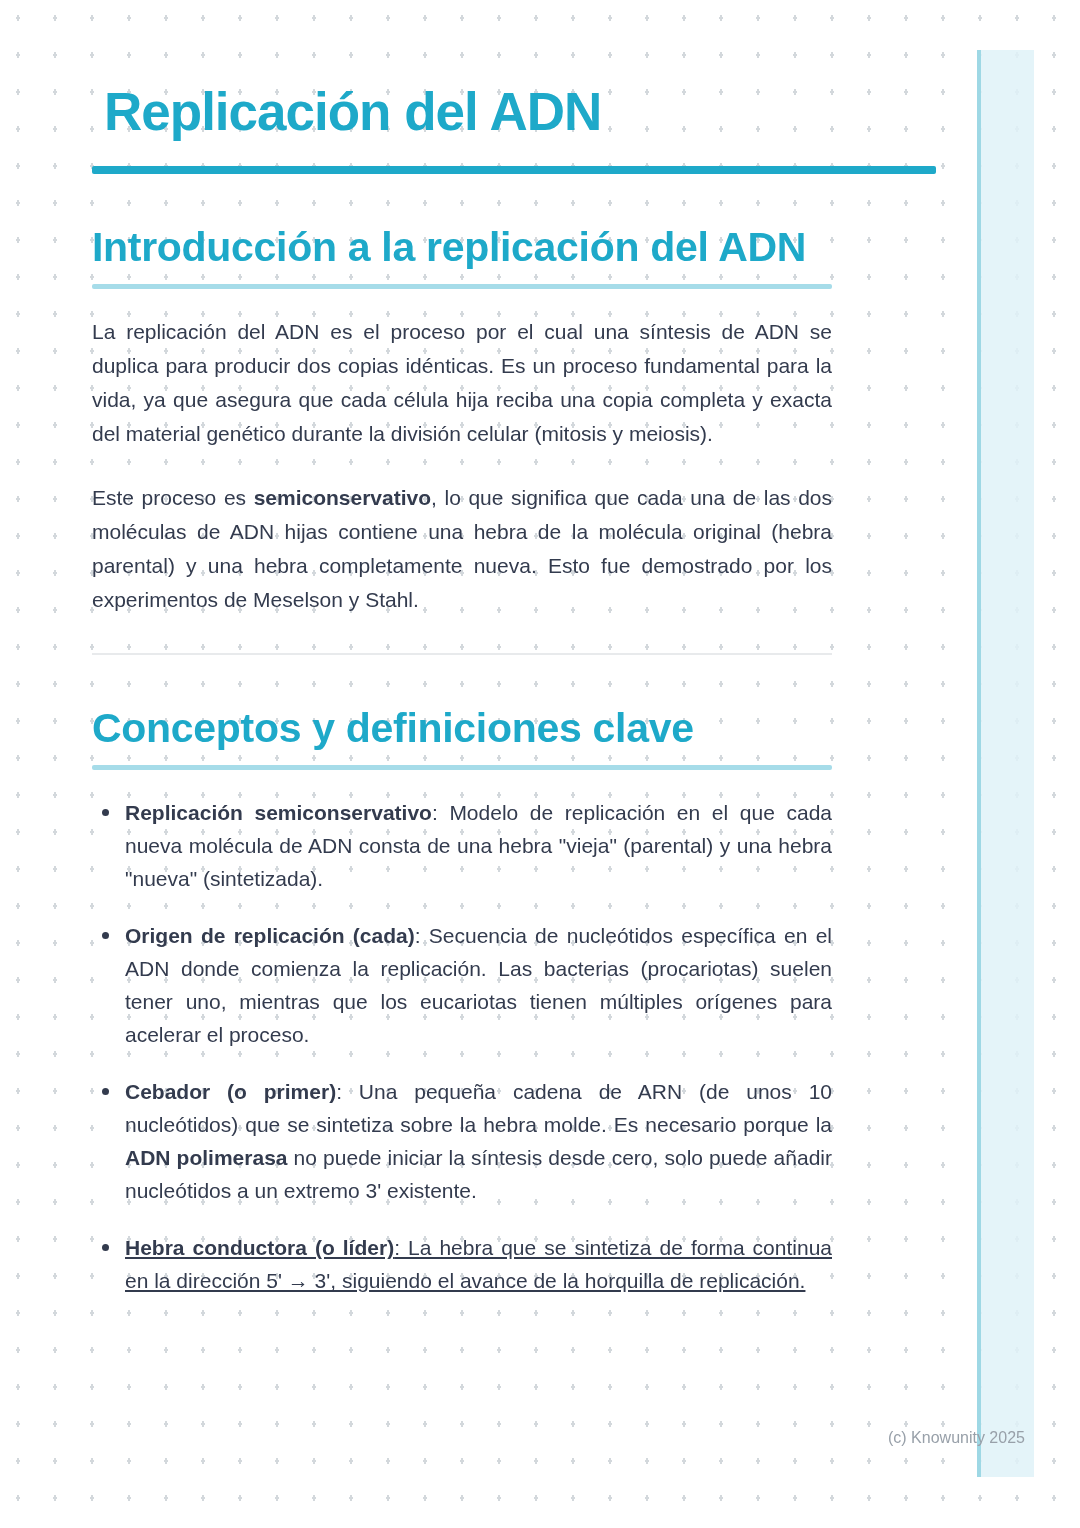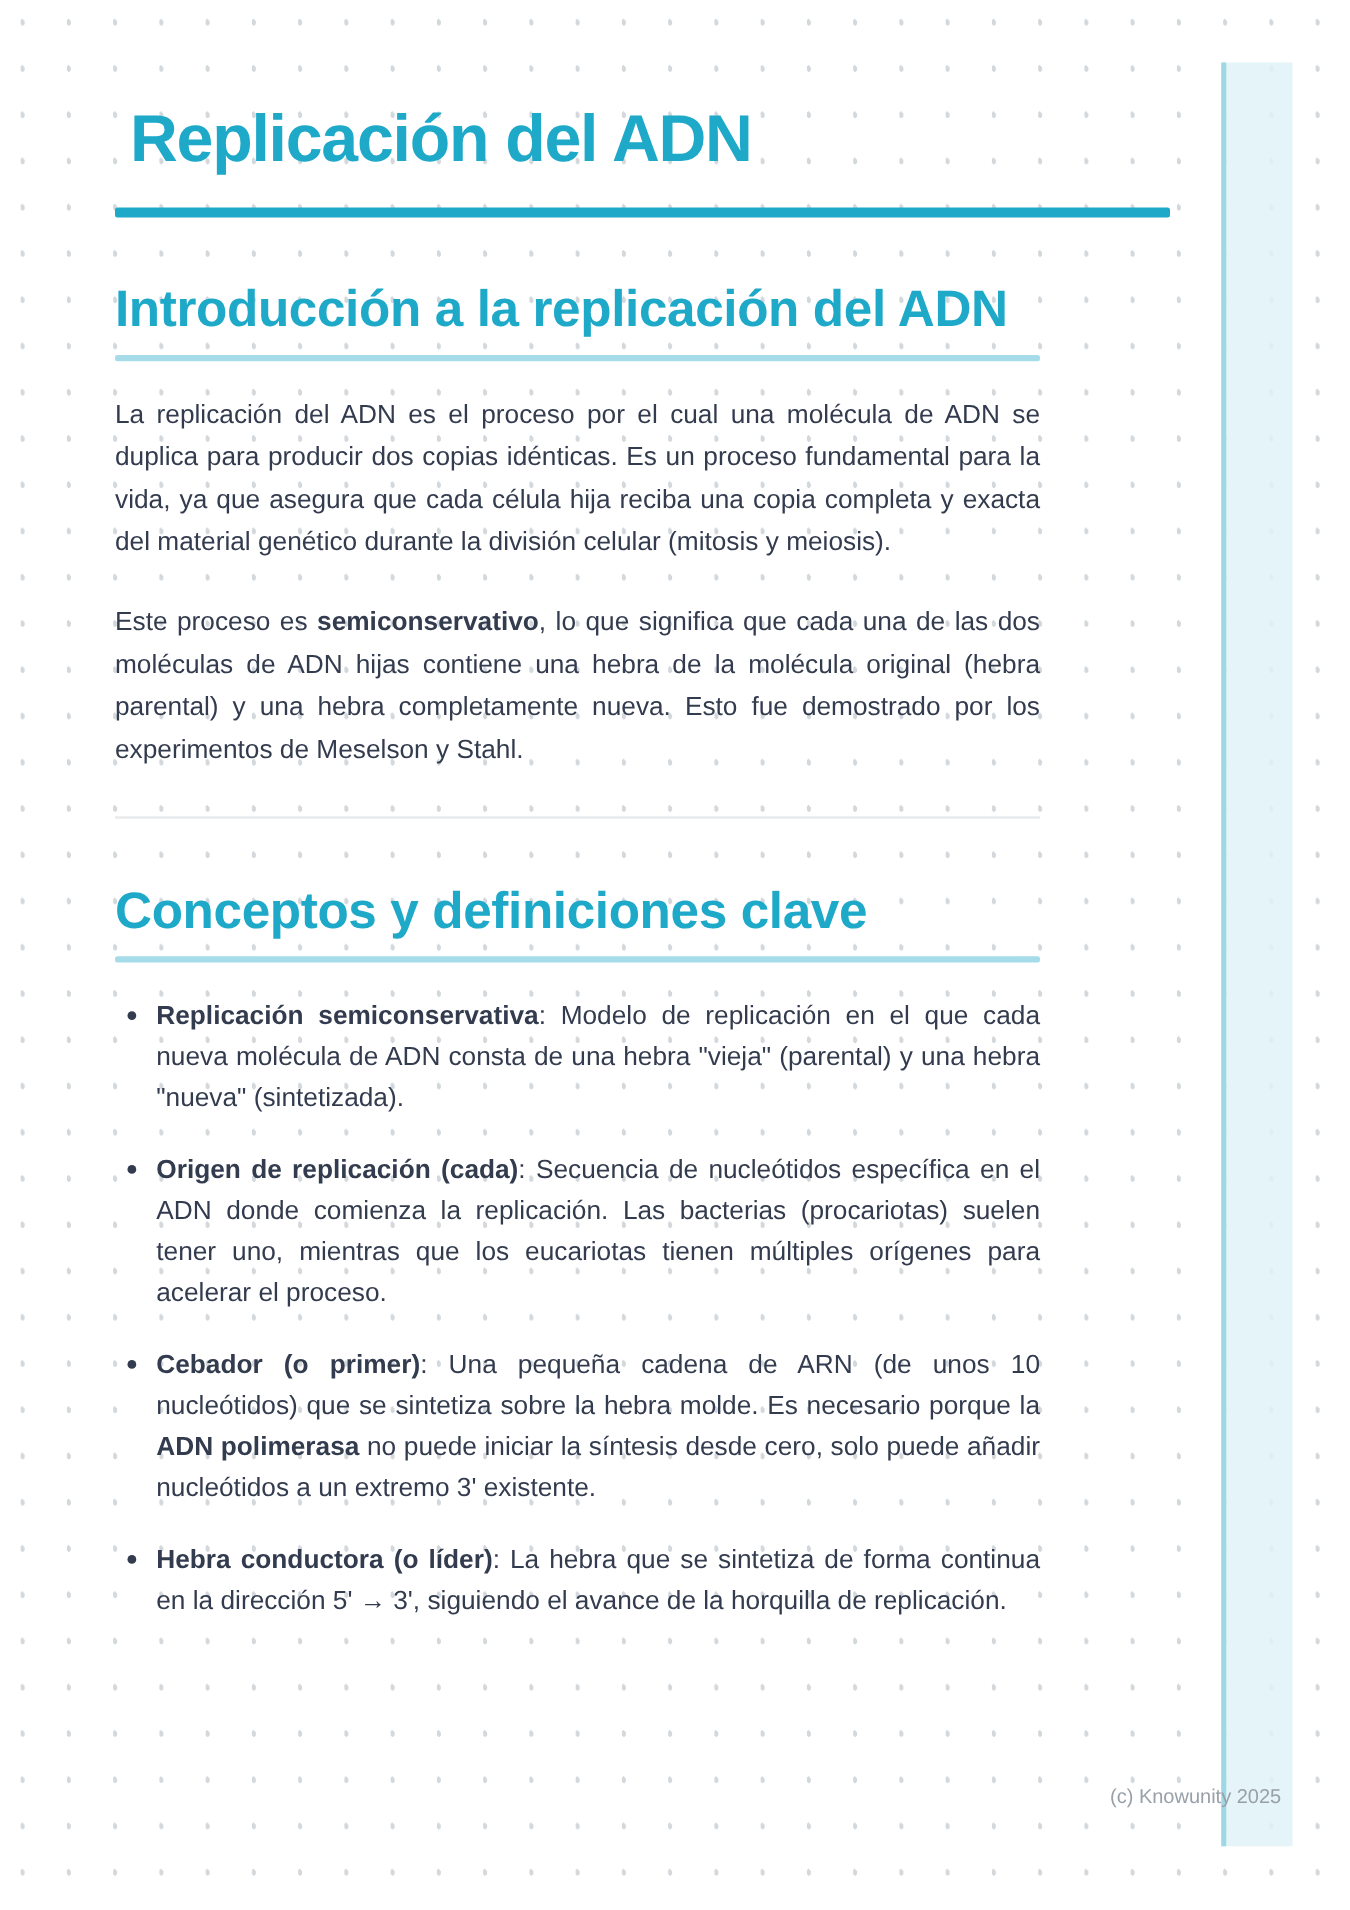--- a/index.html
+++ b/index.html
@@ -54,21 +54,21 @@
     color:var(--ink);
   }
   .paragraphs p.para + p.para{margin-top:30px;}
   .section-divider{
     margin-top:36px;width:100%;height:2px;background:var(--divider);
   }
   .bullets{margin-top:26px;}
   .bullet{
     display:flex;align-items:flex-start;margin-bottom:24px;
   }
-  .bullet:last-child{margin-bottom:0;}
+  .bullet:last-child{margin-bottom:0;text-decoration:underline;}
   .bullet .marker{
     flex:none;width:7px;height:7px;border-radius:50%;
     background:var(--ink);
     margin:13px 16px 0 10px;
   }
   .bullet .btext{
     flex:1;font-size:21px;line-height:33px;
     text-align:justify;text-align-last:left;
     color:var(--ink);
   }
@@ -87,35 +87,35 @@
 <main class="content">
 
   <h1 class="page-title">Replicación del ADN</h1>
   <div class="title-rule"></div>
 
   <section>
     <h2 class="section-heading">Introducción a la replicación del ADN</h2>
     <div class="heading-underline"></div>
     <div class="paragraphs">
 
-        <p class="para"><span>La replicación del ADN es el proceso por el cual una molécula de ADN se duplica para producir dos copias idénticas. Es un proceso fundamental para la vida, ya que asegura que cada célula hija reciba una copia completa y exacta del material genético durante la división celular (mitosis y meiosis).</span></p>
+        <p class="para"><span>La replicación del ADN es el proceso por el cual una síntesis de ADN se duplica para producir dos copias idénticas. Es un proceso fundamental para la vida, ya que asegura que cada célula hija reciba una copia completa y exacta del material genético durante la división celular (mitosis y meiosis).</span></p>
 
         <p class="para"><span>Este proceso es </span><span class="b">semiconservativo</span><span>, lo que significa que cada una de las dos moléculas de ADN hijas contiene una hebra de la molécula original (hebra parental) y una hebra completamente nueva. Esto fue demostrado por los experimentos de Meselson y Stahl.</span></p>
       </div>
     <div class="section-divider"></div>
   </section>
 
   <section>
     <h2 class="section-heading">Conceptos y definiciones clave</h2>
     <div class="heading-underline"></div>
     <div class="bullets">
 
         <div class="bullet">
           <span class="marker"></span>
-          <span class="btext"><span class="b">Replicación semiconservativa</span><span>: Modelo de replicación en el que cada nueva molécula de ADN consta de una hebra "vieja" (parental) y una hebra "nueva" (sintetizada).</span></span>
+          <span class="btext"><span class="b">Replicación semiconservativo</span><span>: Modelo de replicación en el que cada nueva molécula de ADN consta de una hebra "vieja" (parental) y una hebra "nueva" (sintetizada).</span></span>
         </div>
 
         <div class="bullet">
           <span class="marker"></span>
           <span class="btext"><span class="b">Origen de replicación (cada)</span><span>: Secuencia de nucleótidos específica en el ADN donde comienza la replicación. Las bacterias (procariotas) suelen tener uno, mientras que los eucariotas tienen múltiples orígenes para acelerar el proceso.</span></span>
         </div>
 
 
         <div class="bullet">
           <span class="marker"></span>

